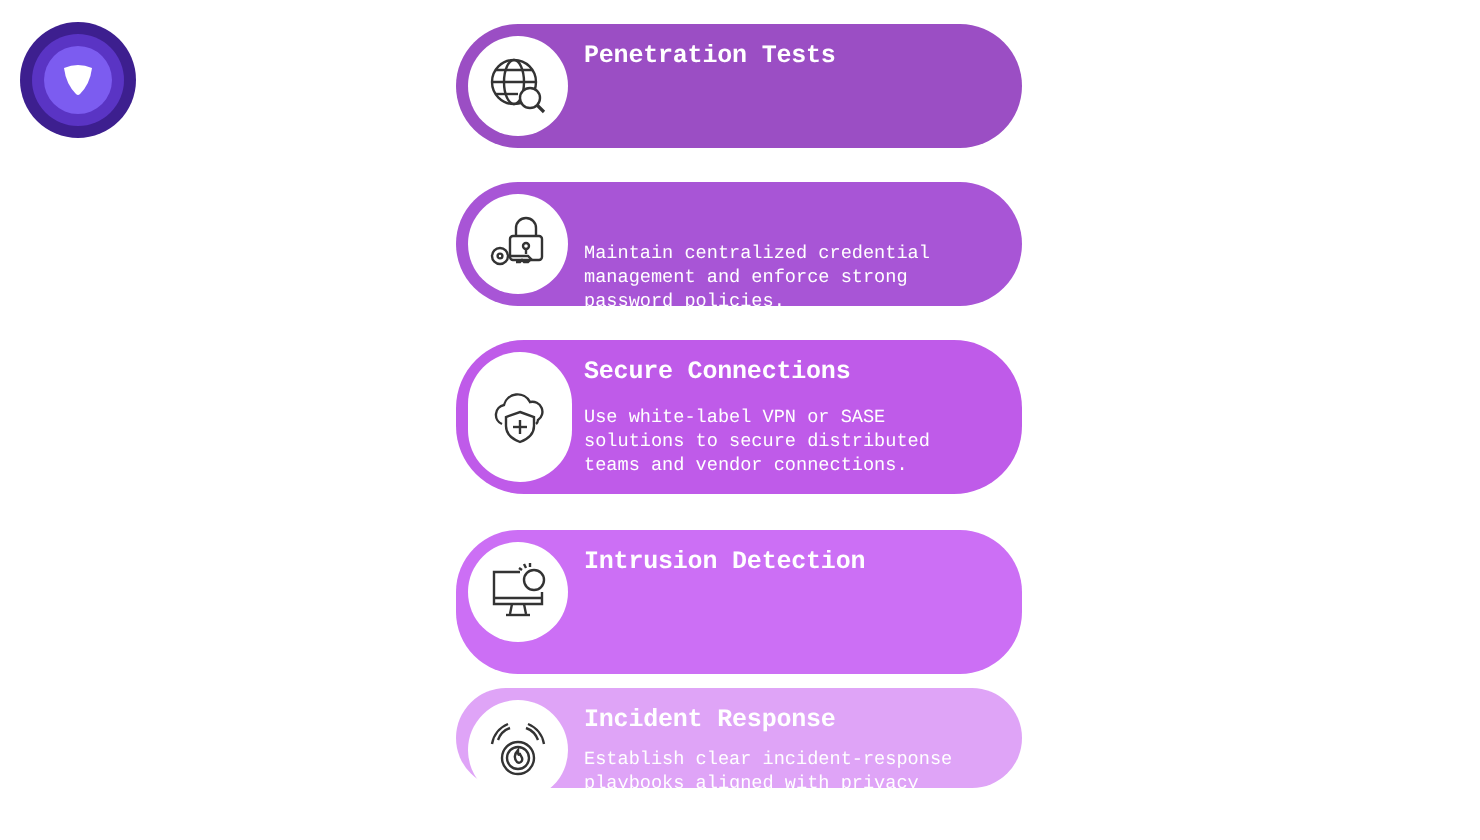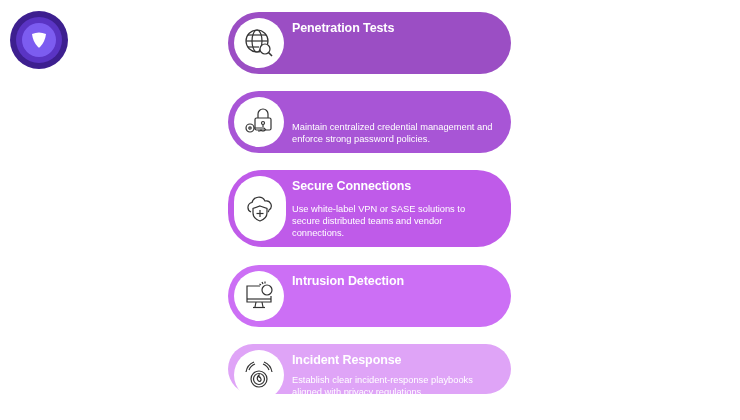--- a/index.html
+++ b/index.html
@@ -46,20 +46,21 @@
       align-items: center;
       justify-content: center;
     }
     .card {
       position: absolute;
       left: 228px;
       width: 283px;
       border-radius: 31px;
       color: #ffffff;
       box-sizing: border-box;
+      font-family: Liberation Mono, monospace;
     }
     .card .icon-wrap {
       position: absolute;
       left: 6px;
       top: 6px;
       width: 50px;
       height: 50px;
       border-radius: 25px;
       background: #ffffff;
       display: flex;
@@ -144,21 +145,21 @@
         <path d="M8 20 a5 5 0 0 1 1 -9.5 a7 7 0 0 1 13 -1.5 a5 5 0 0 1 4 9 a3 3 0 0 1 -1 2"></path>
         <path d="M17 14 L24 16.5 V21 C24 25 21 27.5 17 29 C13 27.5 10 25 10 21 V16.5 Z" fill="#fff"></path>
         <line x1="17" y1="18" x2="17" y2="25"></line>
         <line x1="13.5" y1="21.5" x2="20.5" y2="21.5"></line>
       </svg>
     </div>
     <div class="title">Secure Connections</div>
     <div class="desc">Use white-label VPN or SASE solutions to secure distributed teams and vendor connections.</div>
   </div>
 
-  <div class="card" style="top:265px;height:62px;background:#cc6ff5;">
+  <div class="card" style="top:265px;height:72px;background:#cc6ff5;">
     <div class="icon-wrap">
       <svg viewBox="0 0 34 34" fill="none" stroke="#333" stroke-width="1.2">
         <path d="M18 7 H5 V23 H29 V17"></path>
         <line x1="5" y1="20" x2="29" y2="20"></line>
         <path d="M14 23 L13 28 M20 23 L21 28"></path>
         <line x1="11" y1="28.5" x2="23" y2="28.5"></line>
         <circle cx="25" cy="11" r="5" fill="#fff"></circle>
         <line x1="20" y1="3" x2="21" y2="5"></line>
         <line x1="23" y1="2.5" x2="23" y2="4.5"></line>
         <line x1="17.5" y1="5" x2="19" y2="6"></line>

